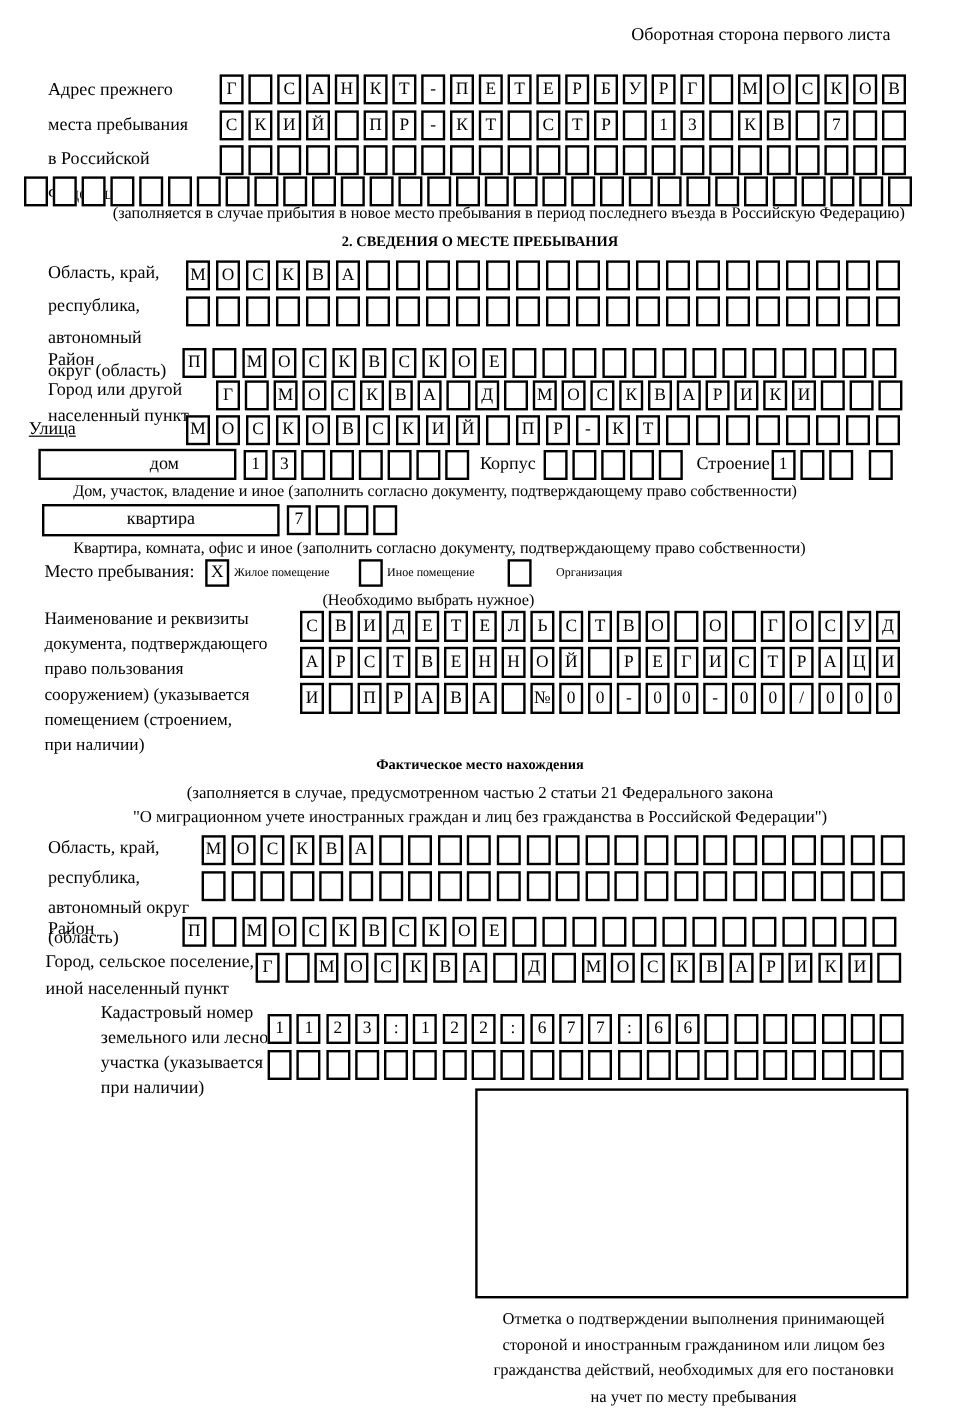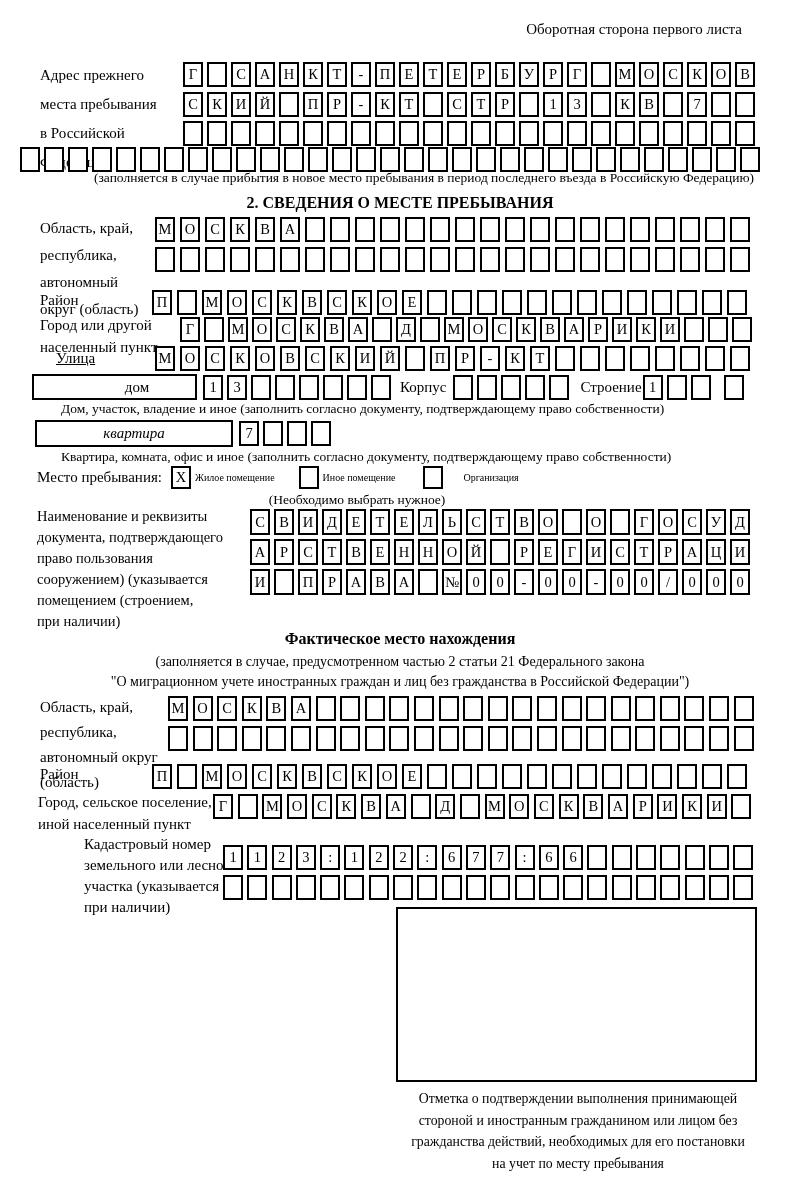--- a/index.html
+++ b/index.html
@@ -13,51 +13,51 @@
   .g5{gap:5px;} .g46{gap:4.6px;} .g47{gap:4.7px;} .g43{gap:4.3px;}
   .cbox{flex:none;width:20px;height:25px;box-sizing:border-box;border:2px solid #000;
         display:inline-flex;align-items:center;justify-content:center;
         font-size:14.5px;line-height:1;background:#fff;}
   .tall .cbox{height:26px;}
   .bigbox{flex:none;box-sizing:border-box;border:2px solid #000;display:inline-flex;
           align-items:center;justify-content:center;font-size:15px;background:#fff;}
   .inlinelbl{font-size:15px;white-space:nowrap;align-self:center;}
   .chk{flex:none;width:20px;height:23px;box-sizing:border-box;border:2px solid #000;
        display:inline-flex;align-items:center;justify-content:center;font-size:14.5px;background:#fff;}
-  .title{font-weight:bold;font-size:16px;}
+  .title{font-weight:bold;font-size:12px;}
 
   
   #corner-note{top:21px;right:58px;font-size:15px;}
   #prev-label{left:40px;top:61px;line-height:29px;}
   #prev-r1{left:183px;top:62px;}
   #prev-r2{left:183px;top:92px;}
   #prev-r3{left:183px;top:121px;}
   #prev-r4{left:20px;top:147px;}
   #prev-note{top:170px;}
   #s2-title{top:194px;}
   #s2-region-label{left:40px;top:215px;line-height:27px;}
   #s2-region-r1{left:155px;top:217px;}
   #s2-region-r2{left:155px;top:247px;}
   #s2-district-label{left:40px;top:292px;}
   #s2-district-row{left:152px;top:290px;}
   #s2-city-label{left:40px;top:314px;line-height:22px;}
   #s2-city-row{left:180px;top:317px;}
-  #s2-street-label{left:56px;top:350px;text-decoration:underline;}
+  #s2-street-label{left:24px;top:350px;text-decoration:underline;}
   #s2-street-row{left:155px;top:346px;}
   #house-row{left:32px;top:374px;display:flex;align-items:center;}
   #house-row .bigbox{width:165px;height:26px;padding-left:45px;}
   #house-num{display:flex;gap:4px;margin-left:6px;}
   #korpus-lbl{margin-left:9px;margin-right:7px;}
   #korpus-boxes{display:flex;gap:4px;}
   #stroenie-lbl{margin-left:11px;margin-right:1px;}
   #stroenie-boxes{display:flex;gap:4px;}
   #house-extra{display:flex;margin-left:13px;}
   #house-note{left:37px;top:401px;}
   #apt-row{left:35px;top:420px;display:flex;align-items:center;}
-  #apt-row .bigbox{width:198px;height:27px;font-style:italic;}
+  #apt-row .bigbox{width:198px;height:27px;}
   #apt-num{display:flex;gap:4px;margin-left:6px;}
   #apt-note{left:37px;top:449px;}
   #stay-row{left:37px;top:466px;display:flex;align-items:center;}
   #stay-row .lbl{margin-right:9px;}
   .optlbl{font-size:10px;margin:0 0 0 4px;white-space:nowrap;}
   .optgap1{margin-left:24px;} .optgap2{margin-left:28px;} .optgap3{margin-left:20px;}
   #stay-note{left:103px;top:492px;width:460px;text-align:center;}
   #doc-label{left:37px;top:506px;line-height:21px;font-size:14.5px;}
   #doc-r1{left:250px;top:509px;}
   #doc-r2{left:250px;top:539px;}

